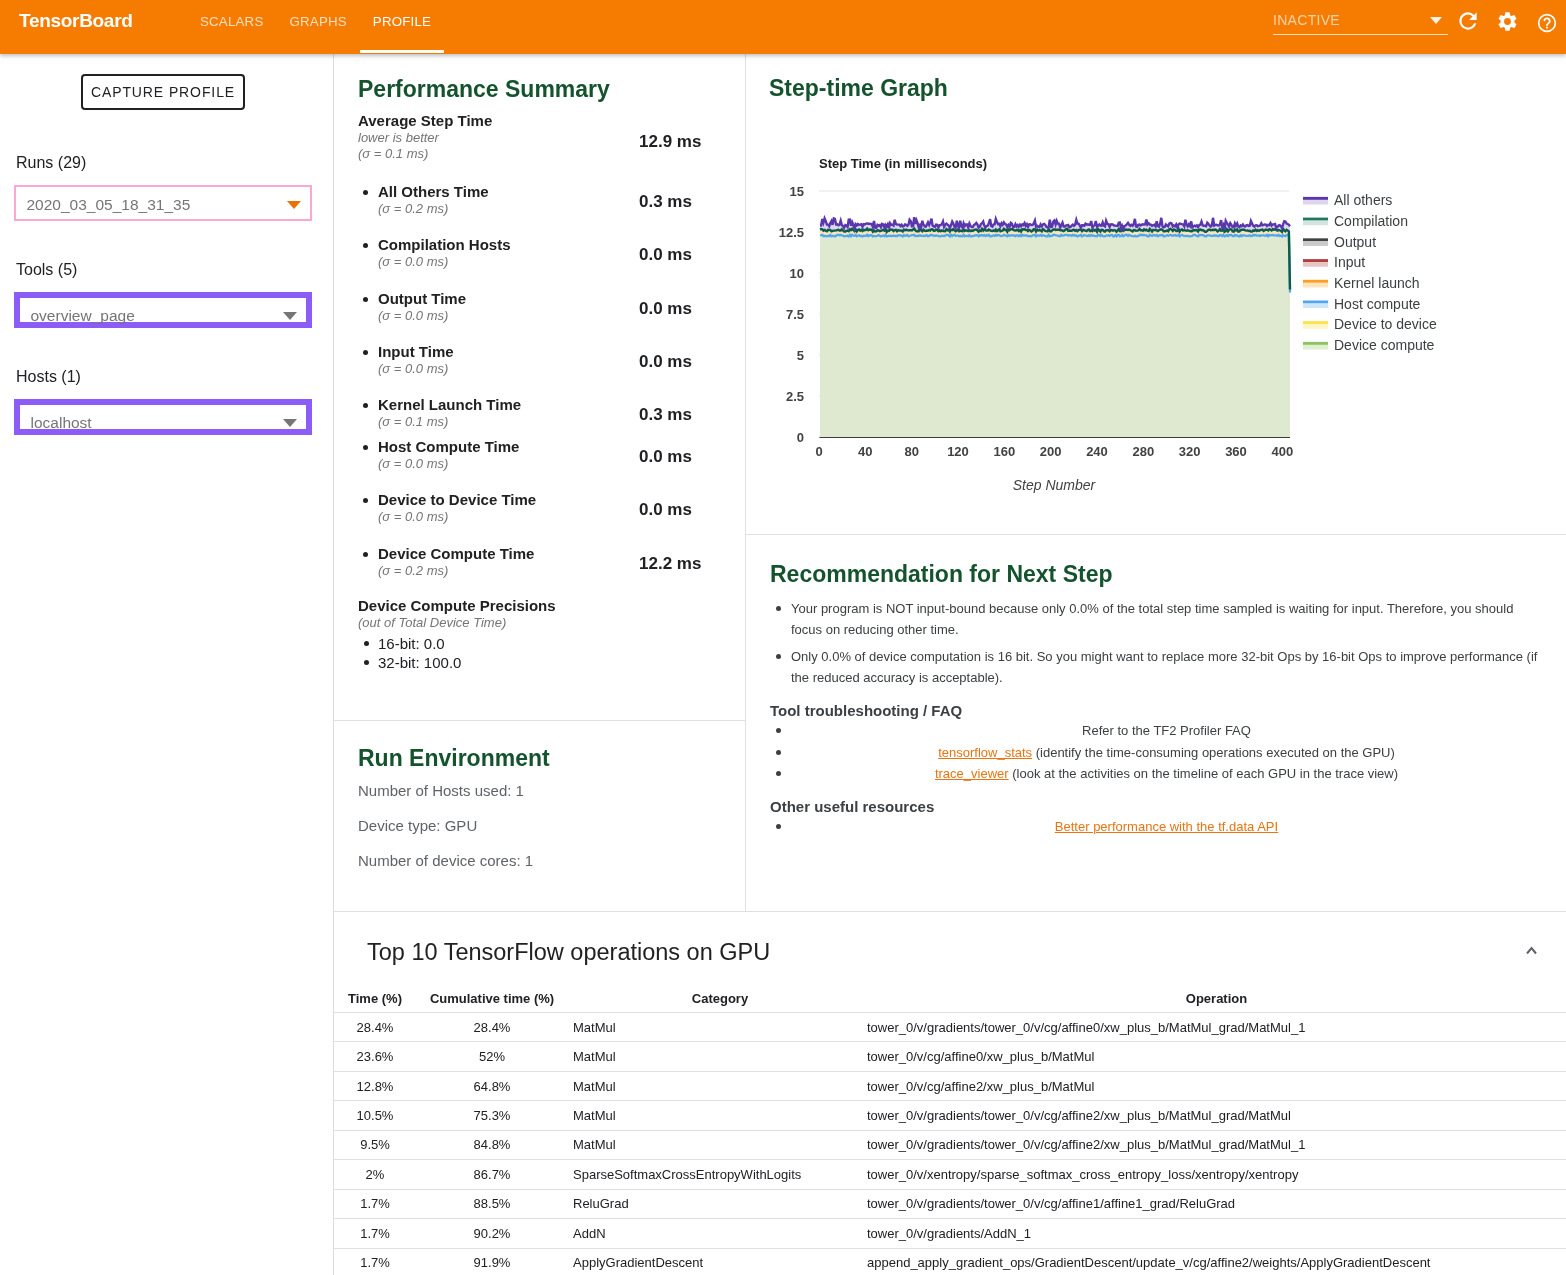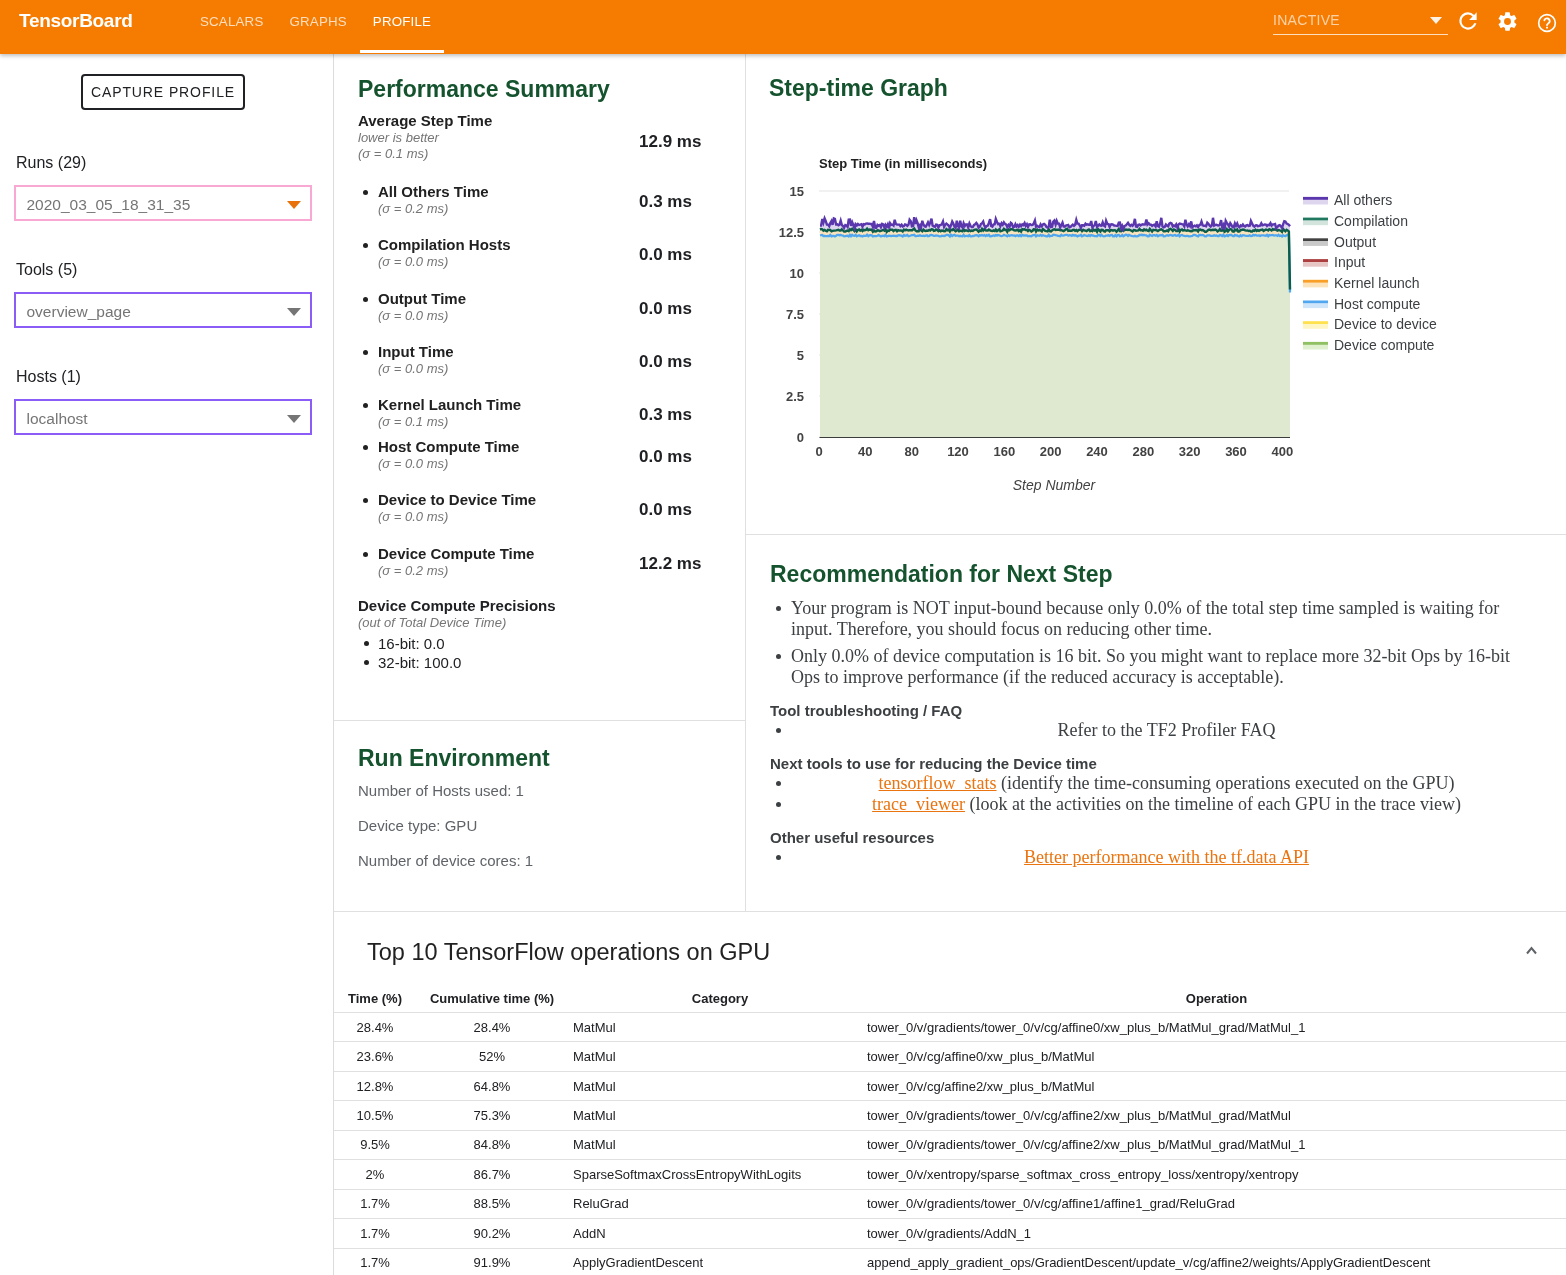--- a/index.html
+++ b/index.html
@@ -31,21 +31,21 @@
 #runenv { flex:1; padding:24px 24px 0 24px; }
 #runenv p:first-of-type { margin-top:10px; }
 #graphsec { height:481px; border-bottom:1px solid #e0e0e0; position:relative; }
 #reco { flex:1; padding:26px 24px 0 24px; }
 #tablesec { flex:1; position:relative; }
 
 .capture { display:block; margin:0 0 0 81px; width:164px; height:36px; background:#fff;
   border:2px solid #202124; border-radius:4px; font-family:inherit; font-size:14px;
   letter-spacing:0.9px; color:#202124; }
 .sb-label { margin:0 0 0 16px; font-size:16px; color:#202124; }
-.sb-sel { position:relative; margin:13px 21px 0 14px; height:36px; border:2px solid #8b5cf6;
+.sb-sel { position:relative; margin:13px 21px 0 14px; height:36px; border:6px solid #8b5cf6;
   background:#fff; }
 .sb-sel.orange { border:2px solid #f9a8d4; }
 .sb-sel .val { position:absolute; left:10.5px; top:9px; font-size:15.5px; color:#757575; }
 .sb-sel .arr { position:absolute; right:9px; top:14px; width:0; height:0;
   border-left:7px solid transparent; border-right:7px solid transparent; border-top:8px solid #757575; }
 .sb-sel.orange .arr { border-top-color:#e8710a; }
 .sb-gap1 { height:40.5px; } .sb-gap2 { height:39.5px; }
 
 h2.sec { font-size:23px; font-weight:bold; color:#14532d; }
 .psrow { display:flex; }
@@ -60,22 +60,22 @@
 .dcp b { font-size:15px; }
 .dcp .sub { font-size:13px; font-style:italic; color:#757575; }
 ul.dcpl { list-style:none; margin-top:4px; }
 ul.dcpl li { position:relative; padding-left:20px; font-size:15px; line-height:19.4px; }
 ul.dcpl li:before { content:""; position:absolute; left:6px; top:7px; width:5px; height:5px;
   border-radius:50%; background:#212121; }
 
 #runenv p { font-size:15px; color:#5f6368; margin-top:18px; }
 
 #reco ul { list-style:none; margin:10px 0 0 0; }
-#reco ul li { position:relative; padding-left:21px; font-size:18px; line-height:21px;
-  color:#3c4043; margin-bottom:6px;font-family:Liberation Serif, serif; }
+#reco ul li { position:relative; padding-left:21px; font-size:13px; line-height:21px;
+  color:#3c4043; margin-bottom:6px; }
 #reco ul li:before { content:""; position:absolute; left:6px; top:8px; width:5px; height:5px;
   border-radius:50%; background:#3c4043; }
 #reco h4 { font-size:15px; color:#3c4043; margin-top:14px; }
 #reco ul.tight { margin-top:1px; } #reco ul.tight li { margin-bottom:0;text-align:center; }
 a.lnk { color:#ea740f; }
 
 .tbl-title { position:absolute; left:33px; top:27px; font-size:23.5px; color:#212121; }
 .chev { position:absolute; right:29px; top:33.5px; width:11px; height:9px; }
 table.ops { position:absolute; left:0; top:73px; width:100%; border-collapse:collapse; }
 table.ops th { font-size:13px; font-weight:bold; padding:0; height:27.5px; }
@@ -259,21 +259,20 @@
       <section id="reco">
         <h2 class="sec">Recommendation for Next Step</h2>
         <ul>
           <li>Your program is NOT input-bound because only 0.0% of the total step time sampled is waiting for input. Therefore, you should focus on reducing other time.</li>
           <li>Only 0.0% of device computation is 16 bit. So you might want to replace more 32-bit Ops by 16-bit Ops to improve performance (if the reduced accuracy is acceptable).</li>
         </ul>
         <h4>Tool troubleshooting / FAQ</h4>
         <ul class="tight">
               <li>Refer to the TF2 Profiler FAQ</li>
             </ul>
-        <h4>Next tools to use for reducing the Device time</h4>
         <ul class="tight">
           <li><a class="lnk" href="#">tensorflow_stats</a> (identify the time-consuming operations executed on the GPU)</li>
           <li><a class="lnk" href="#">trace_viewer</a> (look at the activities on the timeline of each GPU in the trace view)</li>
         </ul>
         <h4>Other useful resources</h4>
         <ul class="tight">
               <li><a class="lnk" href="#">Better performance with the tf.data API</a></li>
             </ul>
       </section>
     </div>

